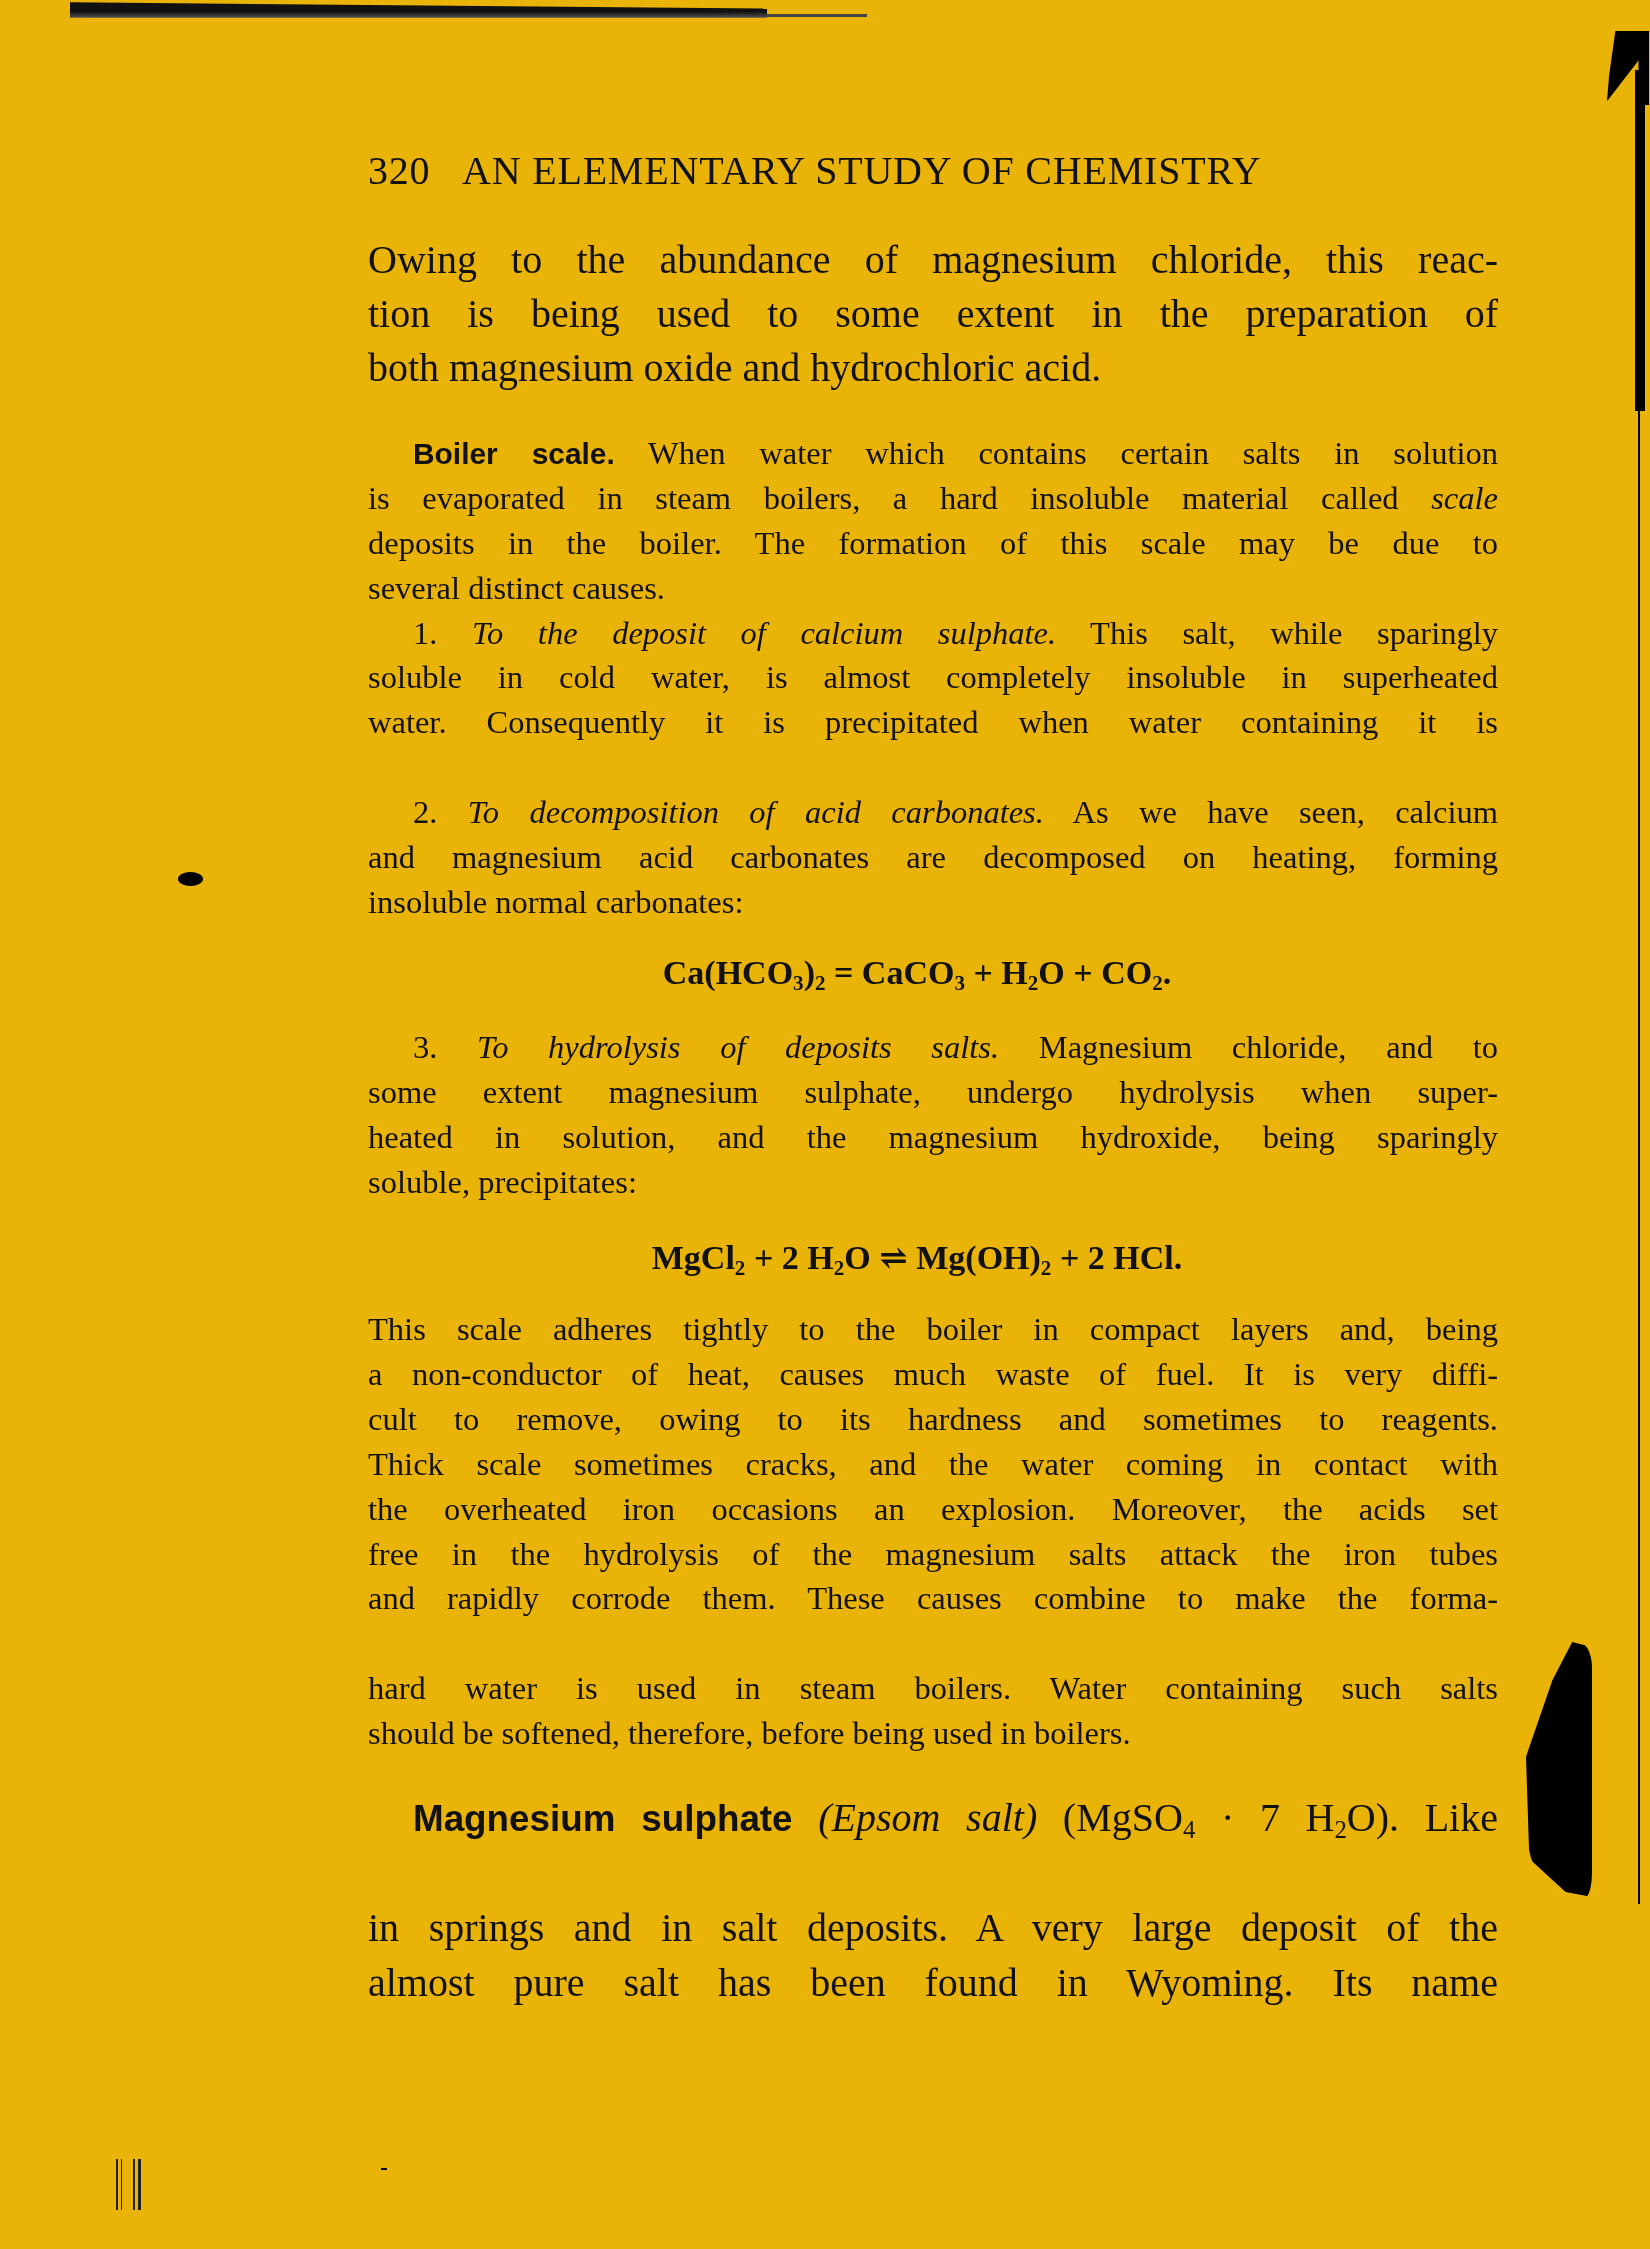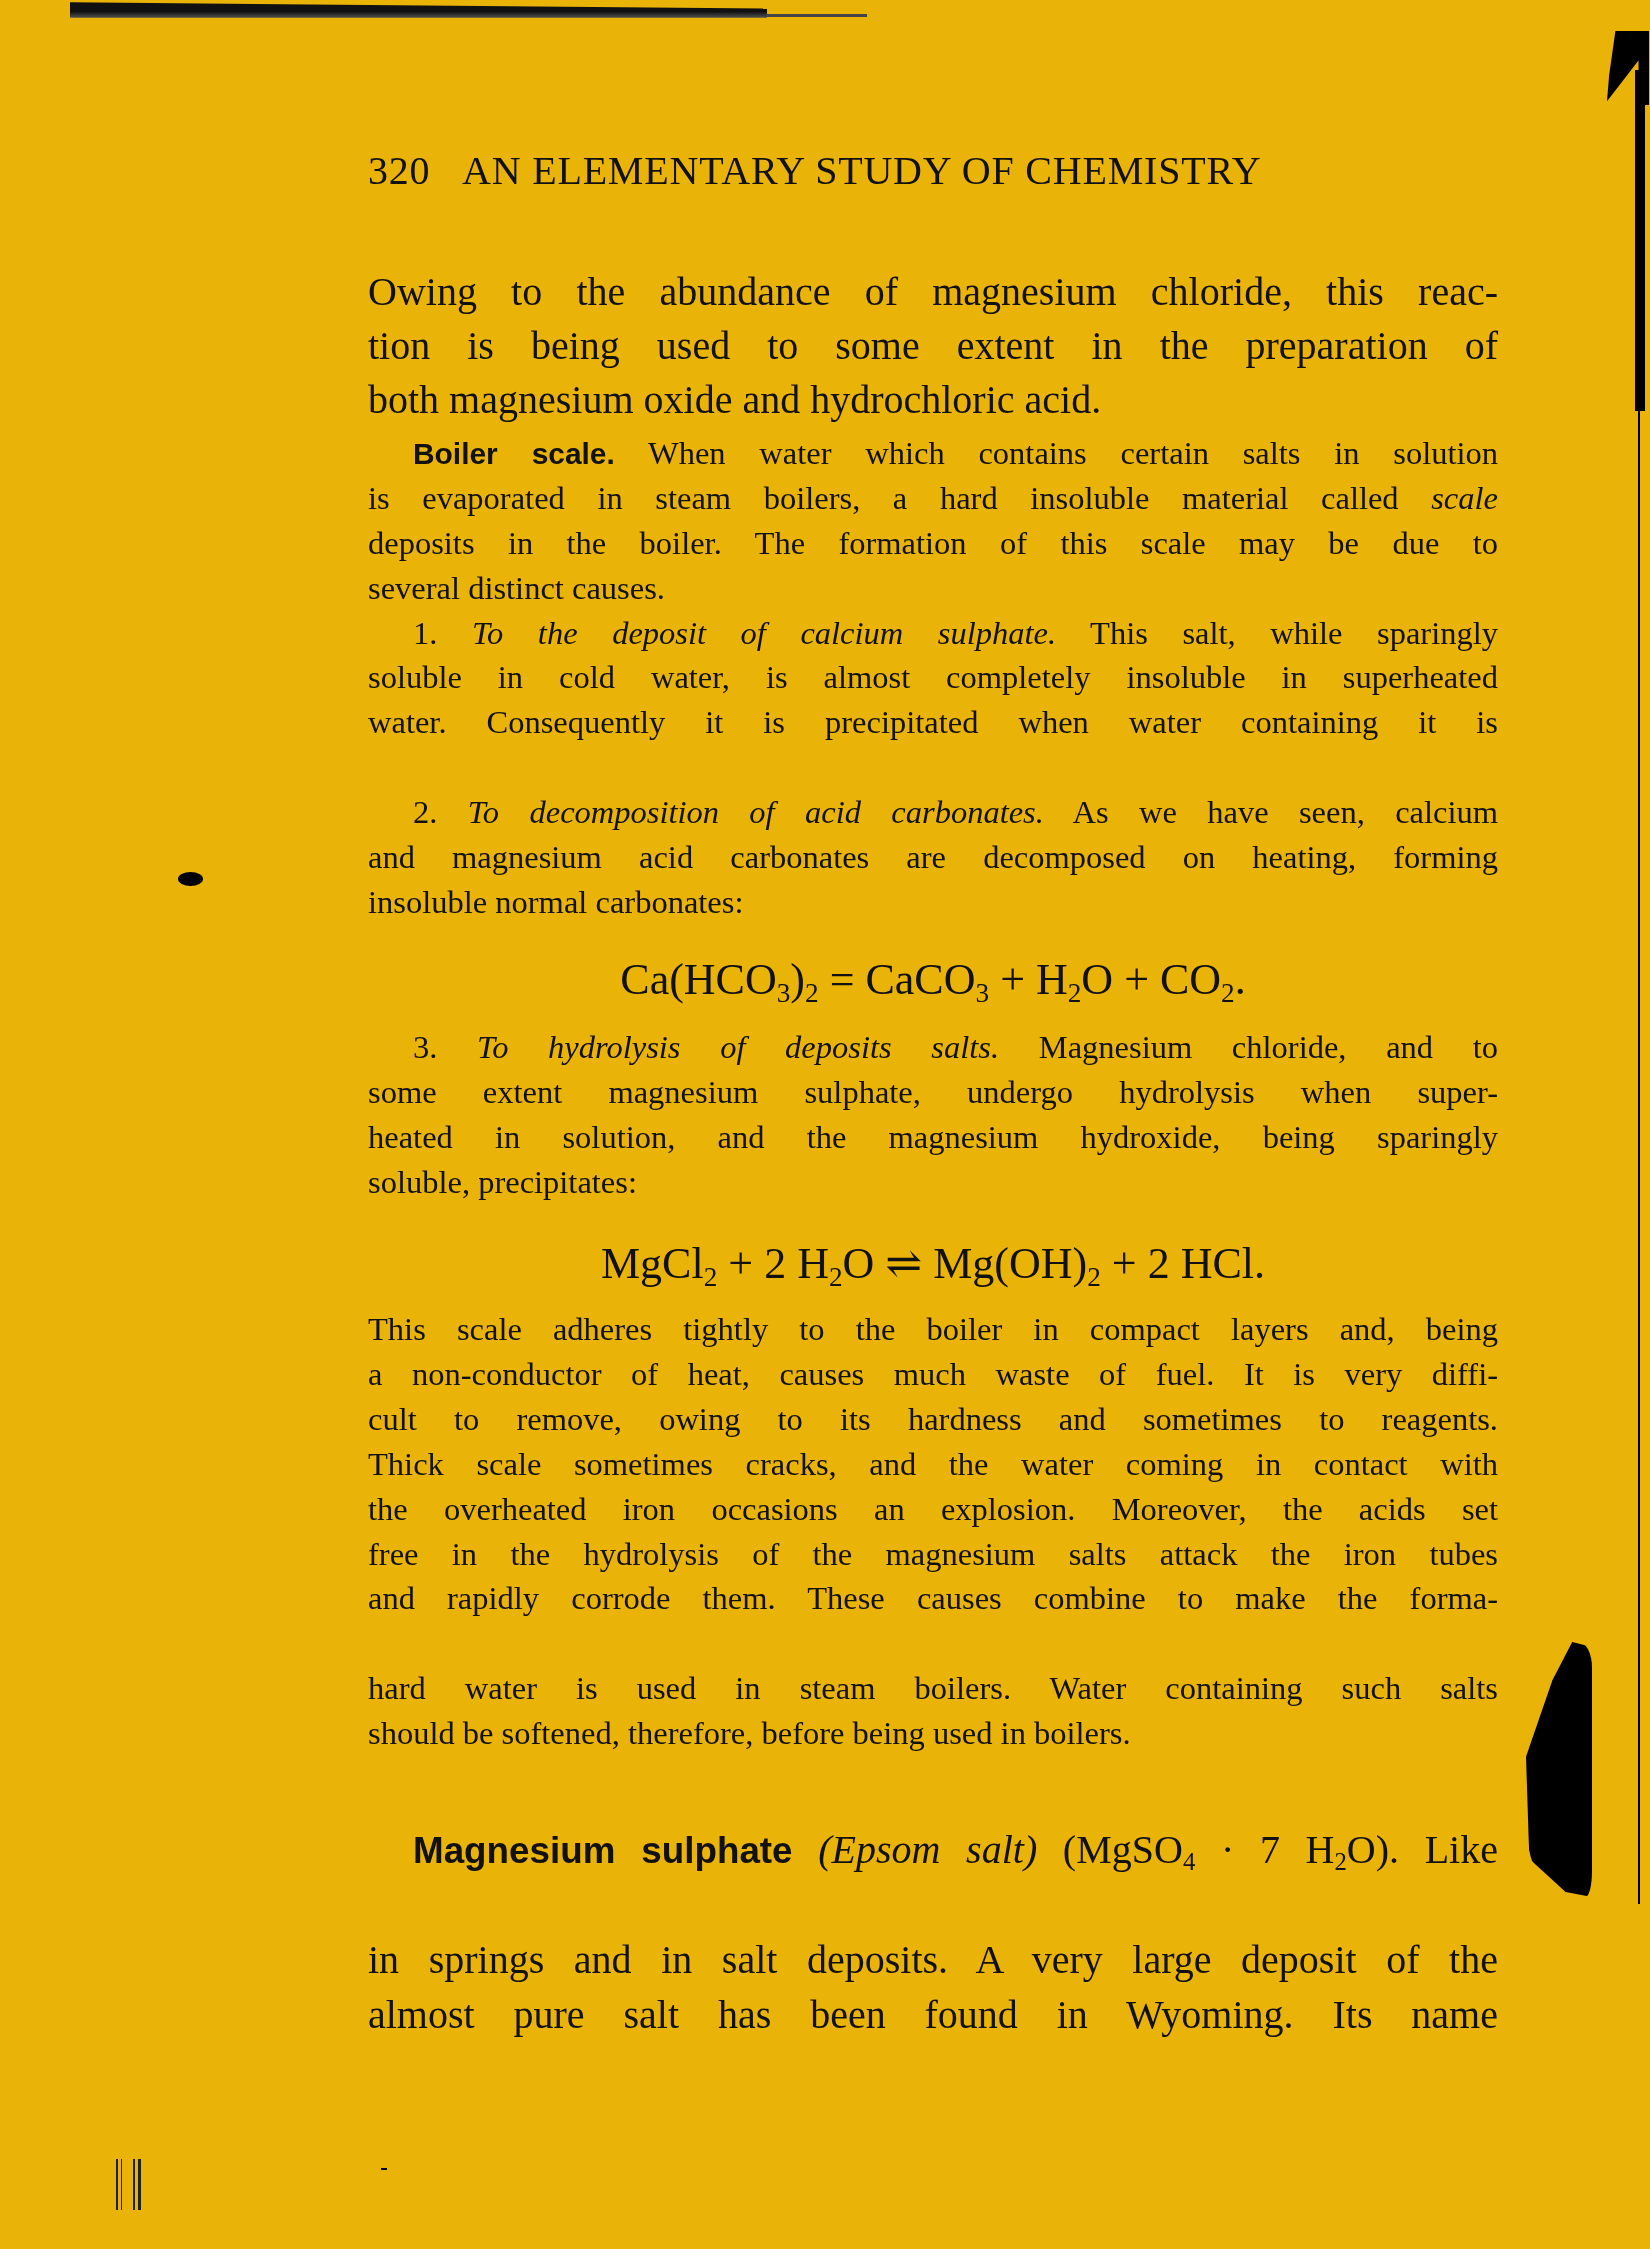--- a/index.html
+++ b/index.html
@@ -15,25 +15,25 @@
   .right-blob { position: absolute; left: 1526px; top: 1642px; width: 66px; height: 255px; background: #000; border-radius: 40% 20% 10% 60% / 20% 10% 10% 30%; clip-path: polygon(70% 0, 100% 2%, 100% 100%, 60% 98%, 5% 85%, 0 45%, 20% 30%, 40% 15%); }
   .left-blot { position: absolute; left: 178px; top: 872px; width: 25px; height: 14px; background: #000; border-radius: 50%; }
   .bottom-marks { position: absolute; left: 116px; top: 2159px; width: 31px; height: 54px; }
   .bottom-marks span { position: absolute; top: 0; width: 2.3px; height: 51px; background: #222; }
   .bottom-dash { position: absolute; left: 381px; top: 2168px; width: 6.2px; height: 2.3px; background: #000; }
 
   
   .line { position: absolute; white-space: nowrap; }
   .header { left: 368px; top: 147px; font-size: 40px; letter-spacing: 0.8px; }
   .header .pg { margin-right: 23px; }
-  .large { font-size: 40px; left: 368px; width: 1130px; text-align: justify; text-align-last: justify; margin-top: 32px; }
+  .large { font-size: 40px; left: 368px; width: 1130px; text-align: justify; text-align-last: justify; }
   .small { font-size: 32.5px; left: 368px; width: 1130px; text-align: justify; text-align-last: justify; }
   .last { text-align-last: left; }
   .indent { padding-left: 45px; box-sizing: border-box; }
-  .eq { font-size: 44px; text-align: center; left: 368px; width: 1130px; }
+  .eq { font-size: 34px; text-align: center; left: 352px; width: 1130px; font-weight: bold; }
   b.run { font-family: "Liberation Sans", "DejaVu Sans", sans-serif; font-weight: bold; font-size: 0.92em; }
   i { font-style: italic; }
   sub { font-size: 0.62em; vertical-align: -0.3em; line-height: 0; }
 </style>
 </head>
 <body>
 
 <div class="page">
 
   <div class="top-bar"></div>

